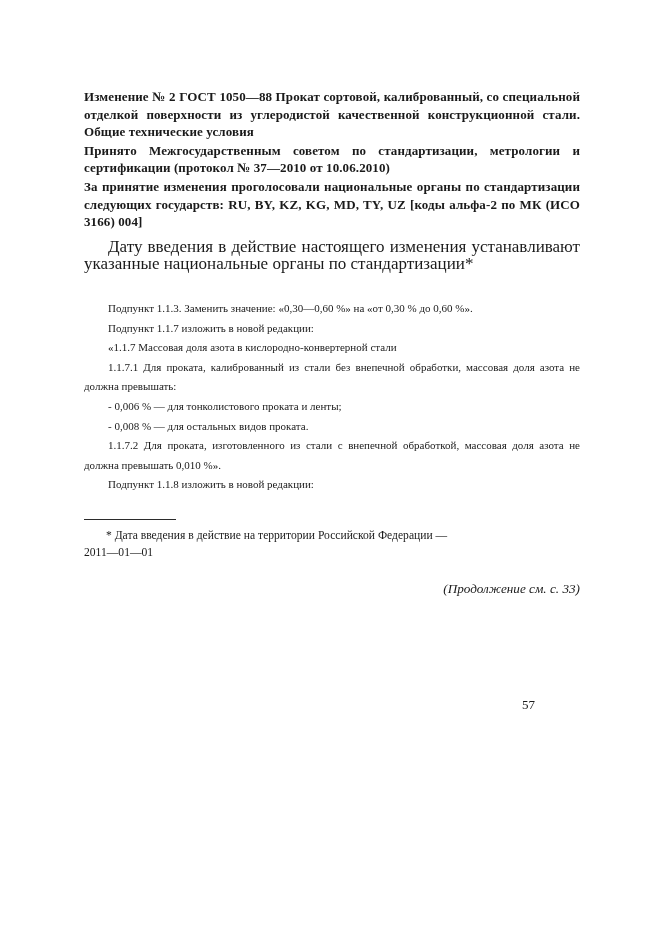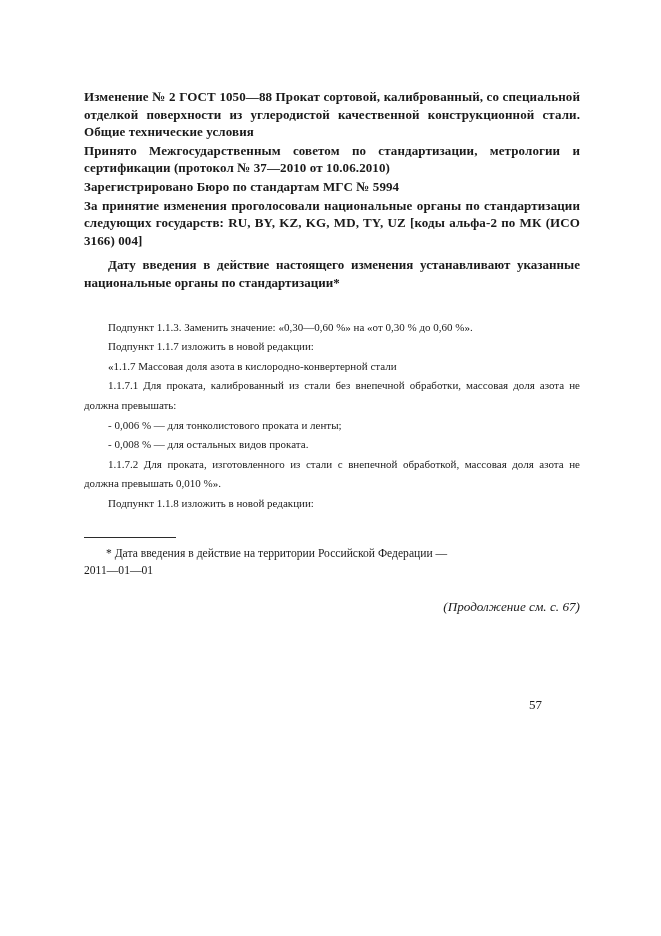--- a/index.html
+++ b/index.html
@@ -35,22 +35,22 @@
     letter-spacing: 0.1px;
   }
   .bold-block p {
     margin: 0 0 0 0;
   }
   .bold-block p + p {
     margin-top: 1px;
     font-family: Liberation Serif, serif;
   }
   .para-intro {
-    font-weight: bold;
-    font-size: 13.0px;
+    font-weight: normal;
+    font-size: 17px;
     line-height: 17.6px;
     text-align: justify;
     text-indent: 24px;
     margin-top: 7px;
   }
   .body-block {
     margin-top: 26px;
     font-size: 11px;
     line-height: 19.6px;
     text-align: justify;
@@ -80,37 +80,36 @@
   }
   .continuation {
     margin-top: 20px;
     text-align: right;
     font-style: italic;
     font-size: 13.2px;
   }
   .page-number {
     position: absolute;
     left: 0;
-    right: 72px;
+    right: 79px;
     top: 697px;
     text-align: right;
     font-size: 13.0px;
   }
 </style>
 </head>
 <body>
 
 <div class="page">
 
   <div class="content">
 
     <div class="bold-block">
       <p>Изменение № 2 ГОСТ 1050—88 Прокат сортовой, калиброванный, со специальной отделкой поверхности из углеродистой качественной конст­рукционной стали. Общие технические условия</p>
       <p>Принято Межгосударственным советом по стандартизации, метрологии и сертификации (протокол № 37—2010 от 10.06.2010)</p>
-      <p>Зарегистрировано Бюро по стандартам МГС № 5994</p>
       <p>За принятие изменения проголосовали национальные органы по стандар­тизации следующих государств: RU, BY, KZ, KG, MD, TY, UZ [коды аль­фа-2 по МК (ИСО 3166) 004]</p>
     </div>
 
     <div class="para-intro">Дату введения в действие настоящего изменения устанавливают ука­занные национальные органы по стандартизации*</div>
 
     <div class="body-block">
       <p>Подпункт 1.1.3. Заменить значение: «0,30—0,60 %» на «от 0,30 % до 0,60 %».</p>
       <p>Подпункт 1.1.7 изложить в новой редакции:</p>
       <p>«1.1.7 Массовая доля азота в кислородно-конвертерной стали</p>
       <p>1.1.7.1 Для проката, калиброванный из стали без внепечной обработ­ки, массовая доля азота не должна превышать:</p>
@@ -120,19 +119,19 @@
       <p>Подпункт 1.1.8 изложить в новой редакции:</p>
     </div>
 
     <div class="footnote-rule"></div>
 
     <div class="footnote">
       <p>* Дата введения в действие на территории Российской Федерации —</p>
       <p class="cont">2011—01—01</p>
     </div>
 
-    <div class="continuation">(Продолжение см. с. 67)</div>
+    <div class="continuation">(Продолжение см. с. 33)</div>
 
   </div>
 
   <div class="page-number">57</div>
 
 </div>
 
 </body></html>

